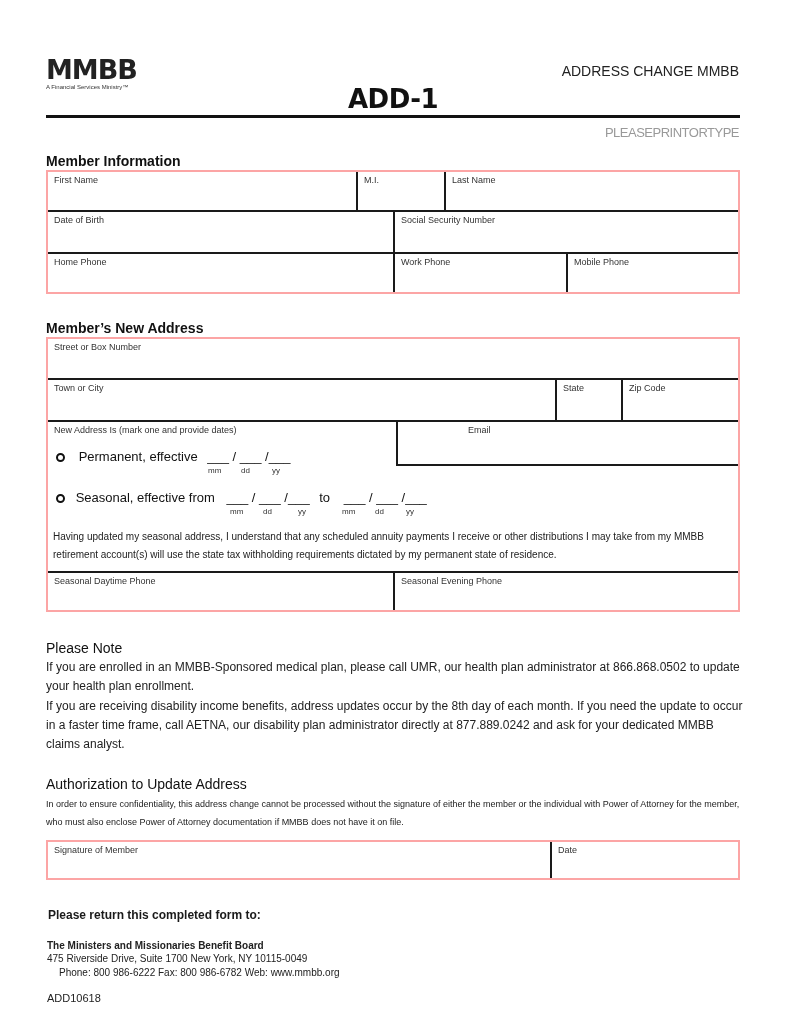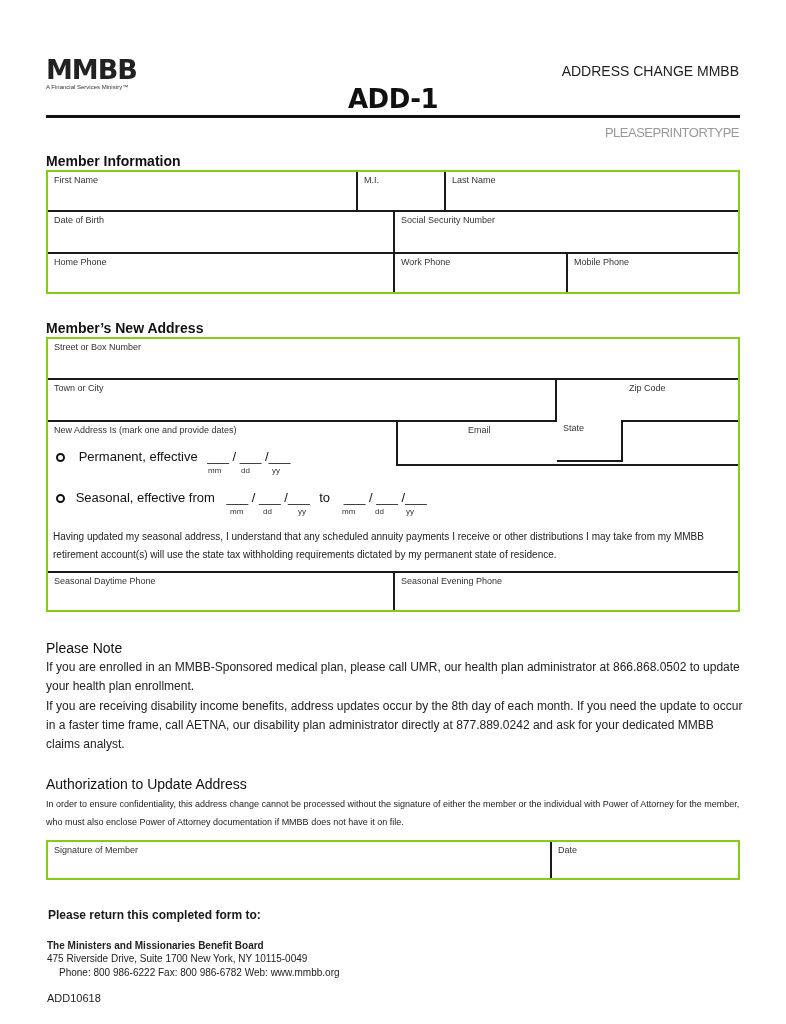--- a/index.html
+++ b/index.html
@@ -6,21 +6,21 @@
   body { width: 786px; height: 1024px; background: #fff; font-family: "Liberation Sans", sans-serif; color: #1a1a1a; position: relative; overflow: hidden; }
   .abs { position: absolute; }
   .logo { left: 46px; top: 56px; font-family: "DejaVu Sans", sans-serif; font-weight: bold; font-size: 27px; letter-spacing: -1px; color: #222; line-height: 1; }
   .logo-sub { left: 46px; top: 84px; font-size: 6px; color: #333; }
   .form-title { right: 47px; top: 63px; font-size: 14px; color: #222; }
   .form-code { left: 0; width: 786px; top: 84px; text-align: center; font-family: "DejaVu Sans", sans-serif; font-weight: bold; font-size: 26px; color: #111; letter-spacing: -0.5px; }
   .rule { left: 46px; top: 115px; width: 694px; height: 3px; background: #111; }
   .print-note { right: 47px; top: 125px; font-size: 13px; color: #999; letter-spacing: -0.5px; }
   .section-h { font-weight: bold; font-size: 14px; color: #111; }
   .section-h2 { font-size: 14px; color: #111; }
-  .box { border: 2px solid #84cc16; }
+  .box { border: 2px solid #fca5a5; }
   .cell { position: absolute; border-right: 2px solid #1a1a1a; border-bottom: 2px solid #1a1a1a; }
   .lbl { position: absolute; left: 6px; top: 3px; font-size: 9px; color: #333; }
   .radio { display: inline-block; width: 9px; height: 9px; border: 2px solid #111; border-radius: 50%; vertical-align: middle; }
   .opt { position: absolute; font-size: 13px; color: #111; }
   .sub { position: absolute; font-size: 8px; color: #333; }
   .para { position: absolute; font-size: 10px; color: #222; line-height: 18px; }
   .note-p { position: absolute; left: 46px; width: 700px; font-size: 12px; color: #222; line-height: 19px; }
   .addr { position: absolute; left: 47px; font-size: 10px; color: #222; line-height: 13px; }
 </style>
 </head>
@@ -62,21 +62,21 @@
 </div>
 
 <div class="abs section-h" style="left:46px; top:320px;">Member’s New Address</div>
 <div class="abs box" style="left:46px; top:337px; width:694px; height:275px;">
   <div class="cell" style="left:0; top:0; width:690px; height:41px; border-right:none;">
       <span class="lbl">Street or Box Number</span>
     </div>
   <div class="cell" style="left:0; top:41px; width:509px; height:42px;">
       <span class="lbl">Town or City</span>
     </div>
-  <div class="cell" style="left:509px; top:41px; width:66px; height:42px;margin-top:40px;">
+  <div class="cell" style="left:509px; top:41px; width:66px; height:42px;">
       <span class="lbl">State</span>
     </div>
   <div class="cell" style="left:575px; top:41px; width:115px; height:42px; border-right:none;">
       <span class="lbl">Zip Code</span>
     </div>
 
   <span class="lbl" style="top:86px;">New Address Is (mark one and provide dates)</span>
   <div class="cell" style="left:348px; top:83px; width:342px; height:44px; border-left:2px solid #1a1a1a; border-right:none;">
       <span class="lbl" style="left:70px;">Email</span>
     </div>

